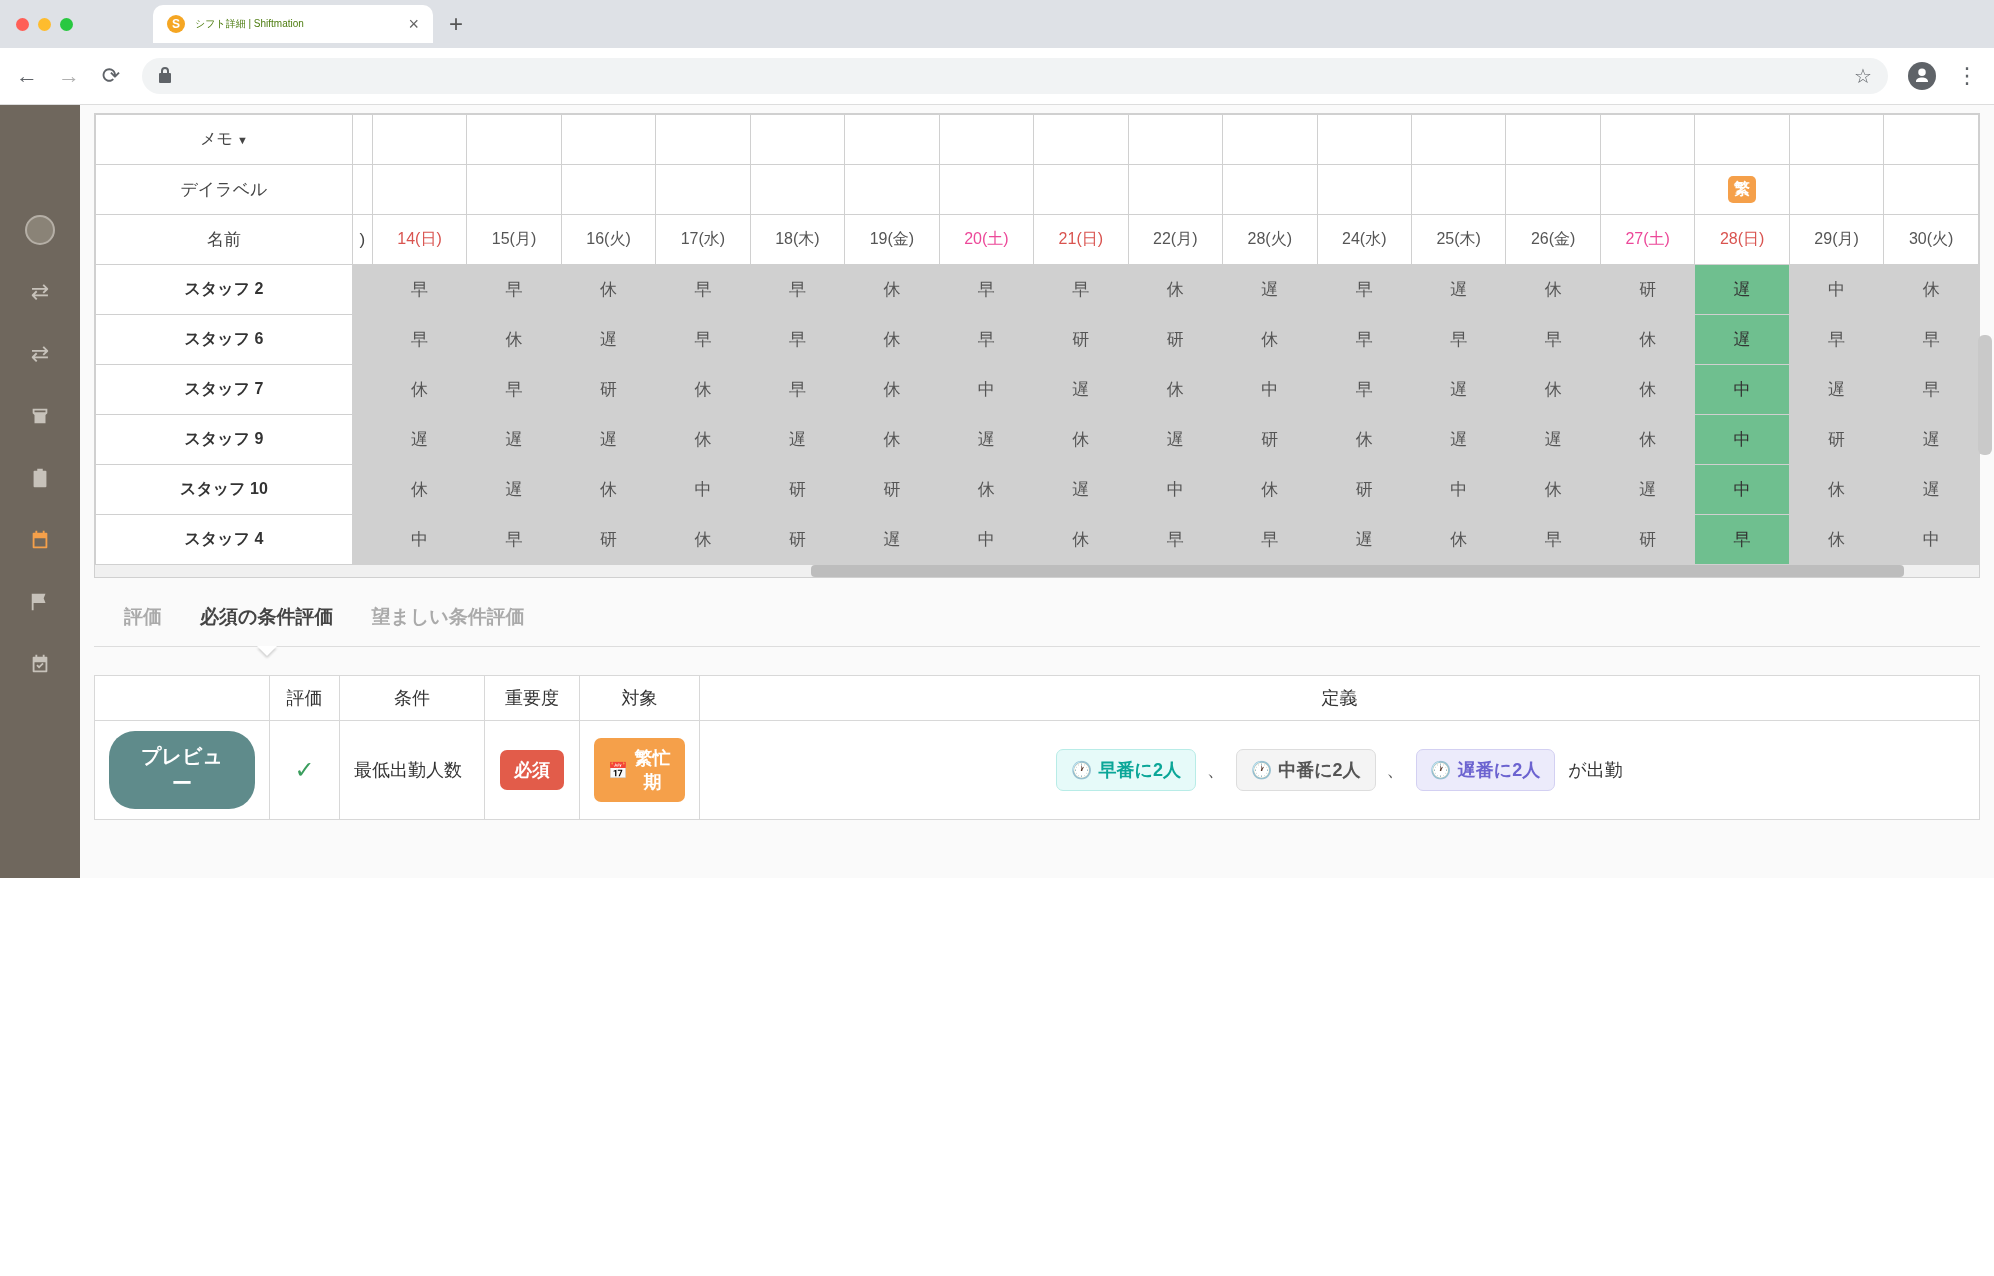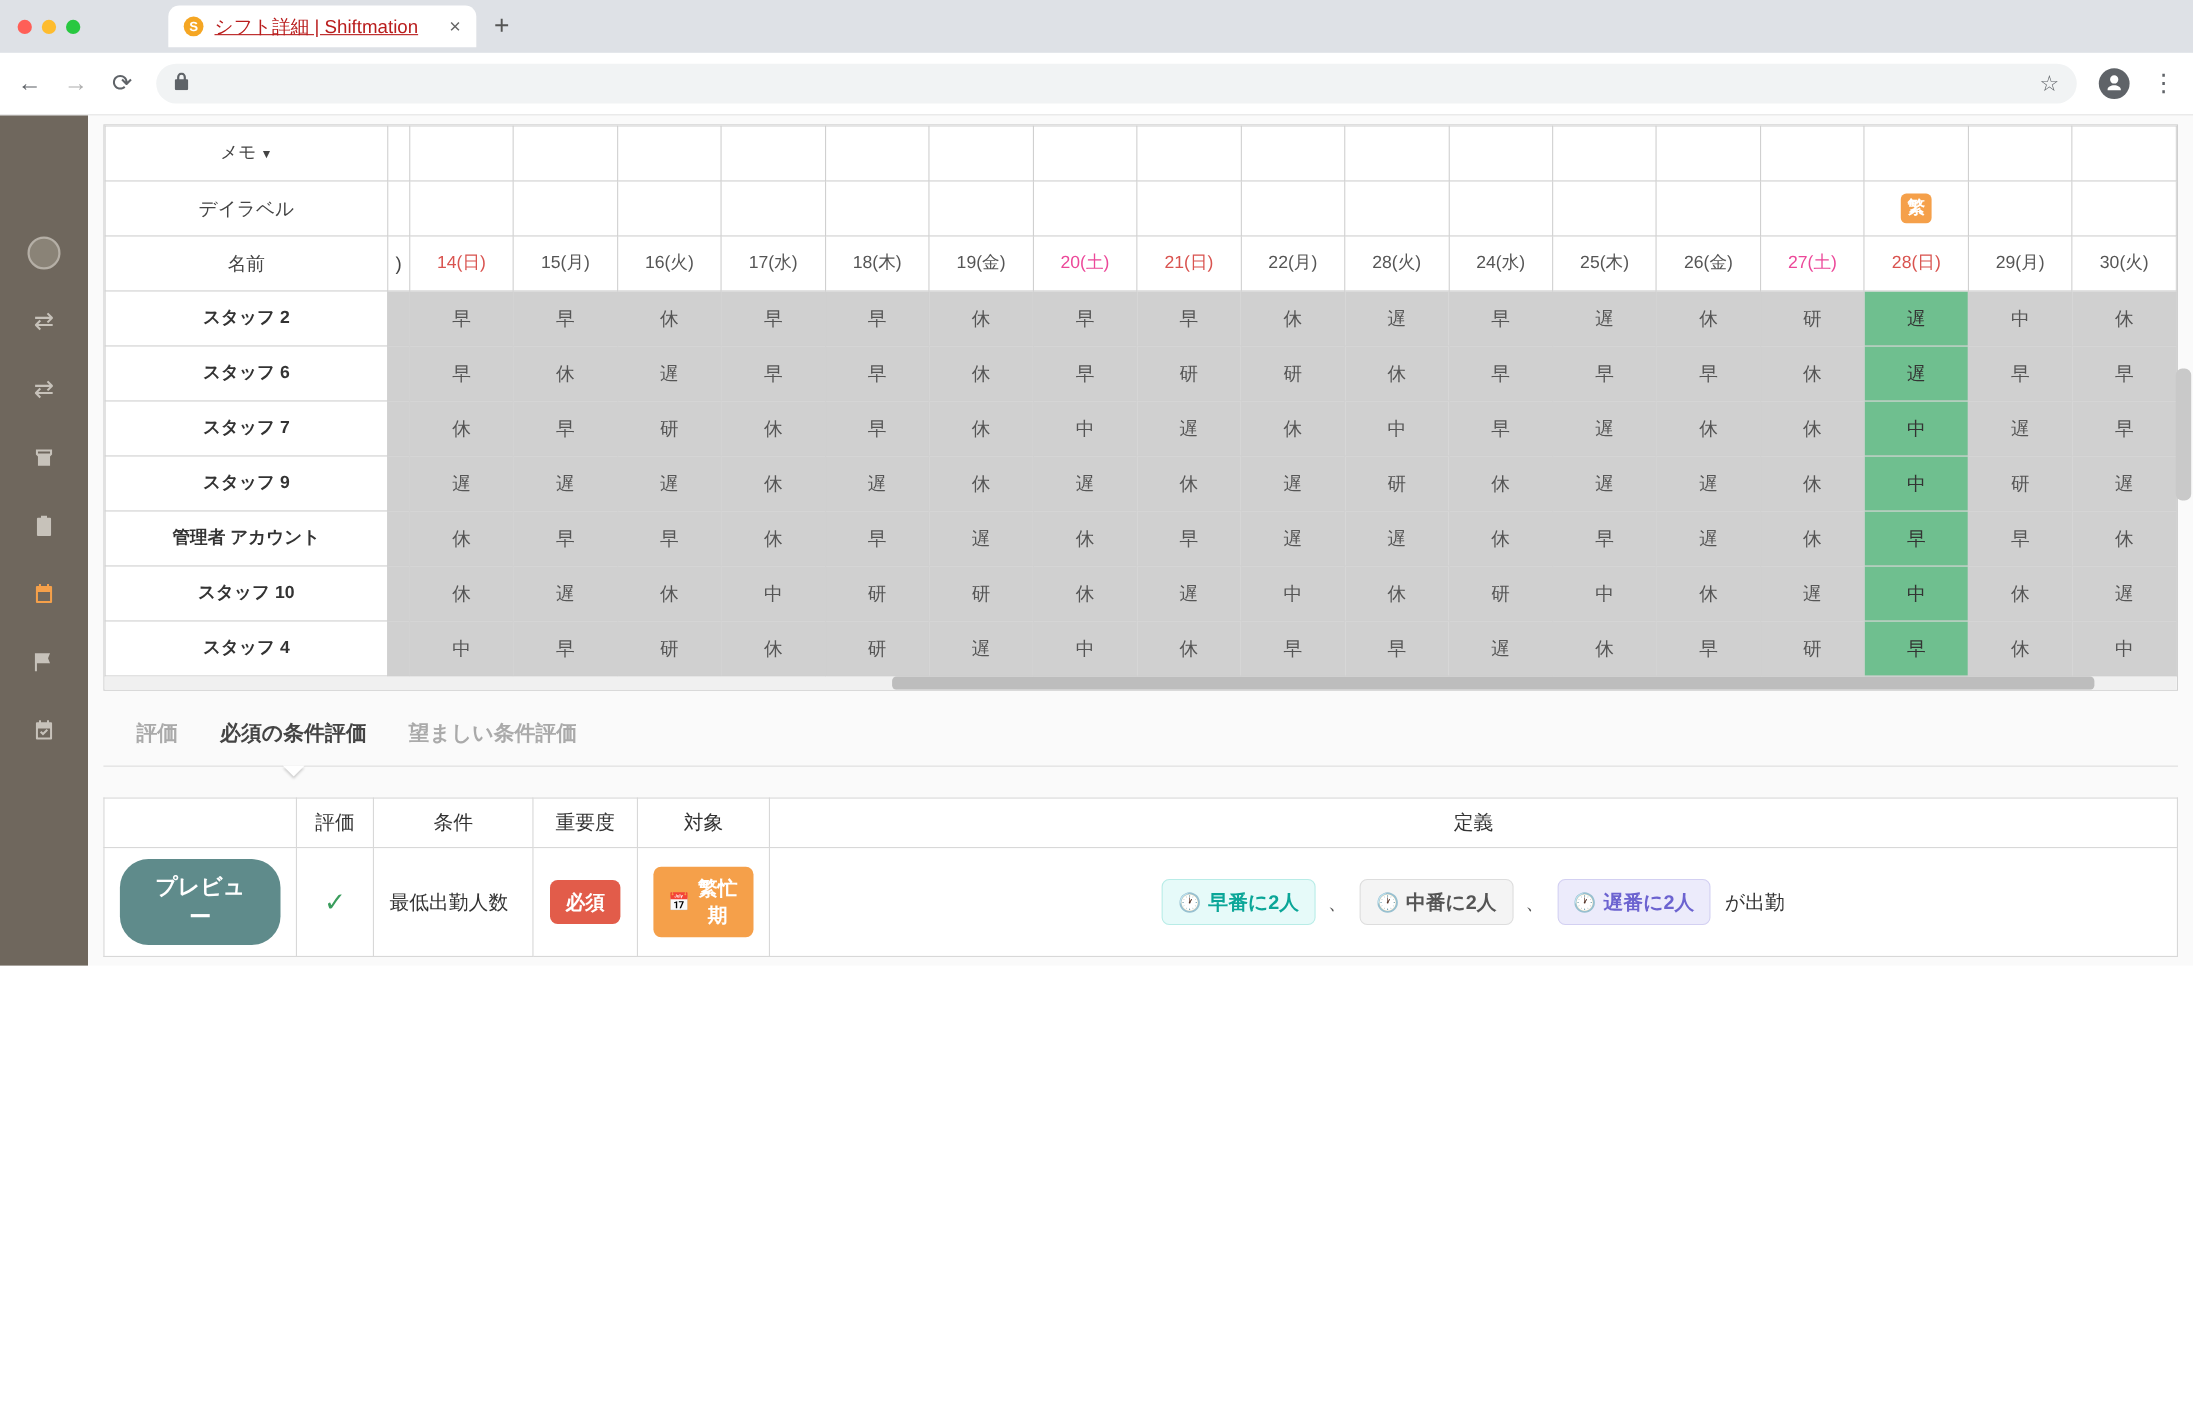--- a/index.html
+++ b/index.html
@@ -8,21 +8,21 @@
     
     .browser-chrome { background: #dee1e6; height: 105px; display: flex; flex-direction: column; }
     .title-bar { height: 48px; display: flex; align-items: center; padding: 0 16px; }
     .traffic-lights { display: flex; gap: 9px; margin-right: 80px; }
     .light { width: 13px; height: 13px; border-radius: 50%; }
     .light.red { background: #ff5f57; }
     .light.yellow { background: #febc2e; }
     .light.green { background: #28c840; }
     .tab { background: #fff; display: flex; align-items: center; padding: 0 14px; height: 38px; border-radius: 10px 10px 0 0; gap: 10px; min-width: 280px; }
     .tab-icon { width: 18px; height: 18px; background: #f5a623; border-radius: 50%; display: flex; align-items: center; justify-content: center; color: #fff; font-weight: bold; font-size: 12px; }
-    .tab-title { font-size: 17px; color: #b91c1c; text-decoration: underline; }
+    .tab-title { font-size: 10px; color: #4d7c0f; }
     .tab-close { color: #666; font-size: 18px; cursor: pointer; margin-left: auto; }
     .new-tab { margin-left: 16px; font-size: 24px; color: #555; cursor: pointer; }
     .toolbar { background: #fff; height: 57px; display: flex; align-items: center; padding: 0 16px; gap: 20px; border-bottom: 1px solid #ddd; }
     .nav-btn { width: 22px; height: 22px; display: flex; align-items: center; justify-content: center; color: #5f6368; cursor: pointer; font-size: 22px; }
     .nav-btn.disabled { color: #b0b0b0; }
     .url-bar { flex: 1; background: #f1f3f4; border-radius: 18px; height: 36px; display: flex; align-items: center; padding: 0 16px; gap: 12px; }
     .lock-icon { color: #5f6368; font-size: 15px; }
     .star-icon { color: #5f6368; font-size: 20px; margin-left: auto; }
     .avatar-icon { width: 28px; height: 28px; border-radius: 50%; background: #5f6368; display:flex;align-items:center;justify-content:center;color:#fff; }
     .menu-icon { font-size: 22px; color: #5f6368; cursor: pointer; }
@@ -330,41 +330,20 @@
               <td class="shift">休</td>
               <td class="shift">遅</td>
               <td class="shift">研</td>
               <td class="shift">休</td>
               <td class="shift">遅</td>
               <td class="shift">遅</td>
               <td class="shift">休</td>
               <td class="shift highlight">中</td>
               <td class="shift">研</td>
               <td class="shift">遅</td>
-            </tr>
-            <tr>
-              <td class="name-col">管理者 アカウント</td>
-              <td class="shift partial-col"></td>
-              <td class="shift">休</td>
-              <td class="shift">早</td>
-              <td class="shift">早</td>
-              <td class="shift">休</td>
-              <td class="shift">早</td>
-              <td class="shift">遅</td>
-              <td class="shift">休</td>
-              <td class="shift">早</td>
-              <td class="shift">遅</td>
-              <td class="shift">遅</td>
-              <td class="shift">休</td>
-              <td class="shift">早</td>
-              <td class="shift">遅</td>
-              <td class="shift">休</td>
-              <td class="shift highlight">早</td>
-              <td class="shift">早</td>
-              <td class="shift">休</td>
             </tr>
             <tr>
               <td class="name-col">スタッフ 10</td>
               <td class="shift partial-col"></td>
               <td class="shift">休</td>
               <td class="shift">遅</td>
               <td class="shift">休</td>
               <td class="shift">中</td>
               <td class="shift">研</td>
               <td class="shift">研</td>

